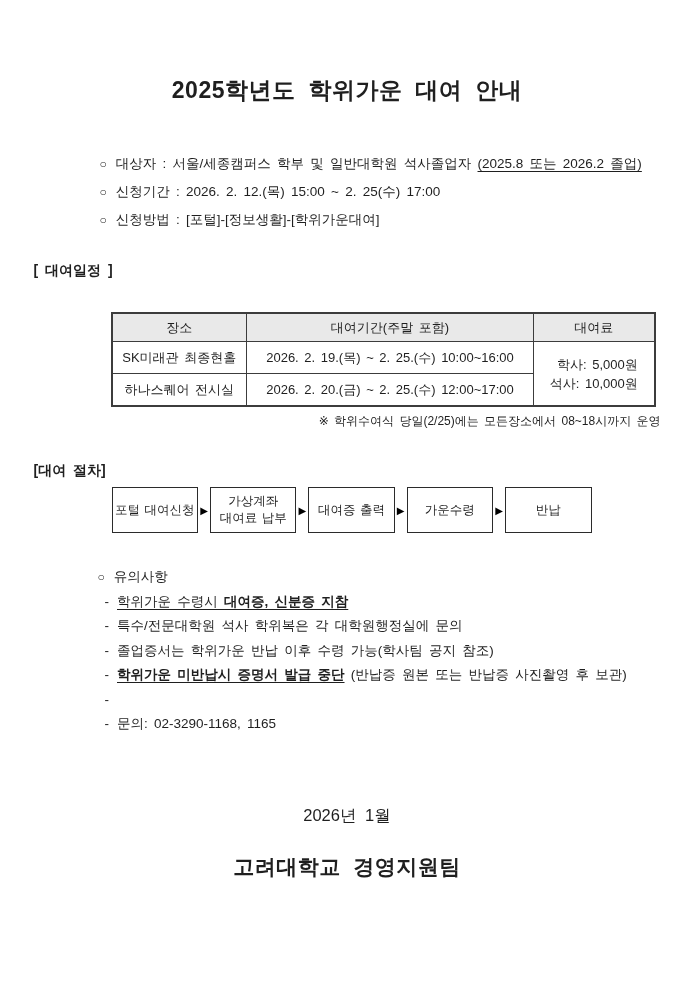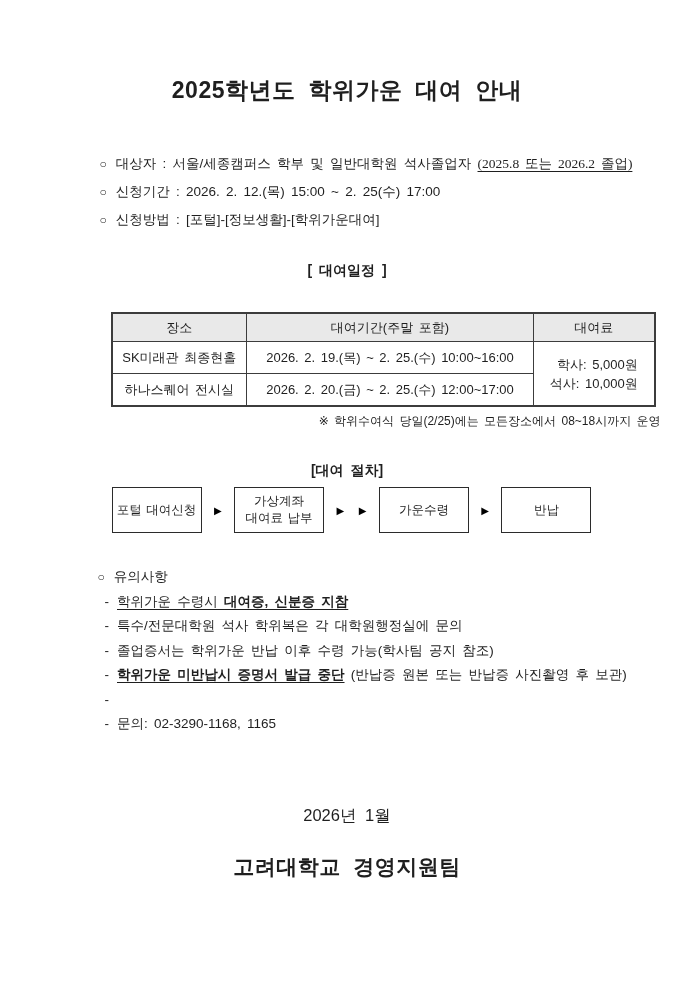--- a/index.html
+++ b/index.html
@@ -20,24 +20,23 @@
     font-size: 23px;
     font-weight: 700;
     letter-spacing: 0.5px;
     word-spacing: 6px;
     line-height: 28px;
   }
   
   .info-section { margin: 46px 0 0 66px; font-size: 13.5px; }
   .info-line { display: flex; align-items: baseline; line-height: 27px; word-spacing: 2.5px; }
   .circle-bullet { margin-right: 9px; font-size: 12px; }
-  .u-part { text-decoration: underline; text-underline-offset: 3px; font-family: Liberation Serif, serif; }
+  .u-part { text-decoration: underline; text-underline-offset: 3px; }
   
   .section-heading {
-    text-align: center;
     font-size: 14px;
     font-weight: 700;
     line-height: 20px;
     word-spacing: 3px;
   }
   .schedule-heading { margin-top: 26px; }
   .rental-table {
     border-collapse: collapse;
     margin: 9px 0 0 77px;
     width: 543px;
@@ -148,20 +147,21 @@
   <div class="table-footnote">※ 학위수여식 당일(2/25)에는 모든장소에서 08~18시까지 운영</div>
 
   <div class="section-heading process-heading">[대여 절차]</div>
 
   <div class="flow-row">
     <div class="flow-box">포털 대여신청</div>
     <span class="flow-arrow">▶</span>
     <div class="flow-box">가상계좌
 대여료 납부</div>
     <span class="flow-arrow">▶</span>
+    <div class="flow-box">대여증 출력</div>
     <span class="flow-arrow">▶</span>
     <div class="flow-box">가운수령</div>
     <span class="flow-arrow">▶</span>
     <div class="flow-box">반납</div>
   </div>
 
   <div class="notes-section">
     <div class="notes-heading">
       <span class="circle-bullet">○</span>
       <span>유의사항</span>

